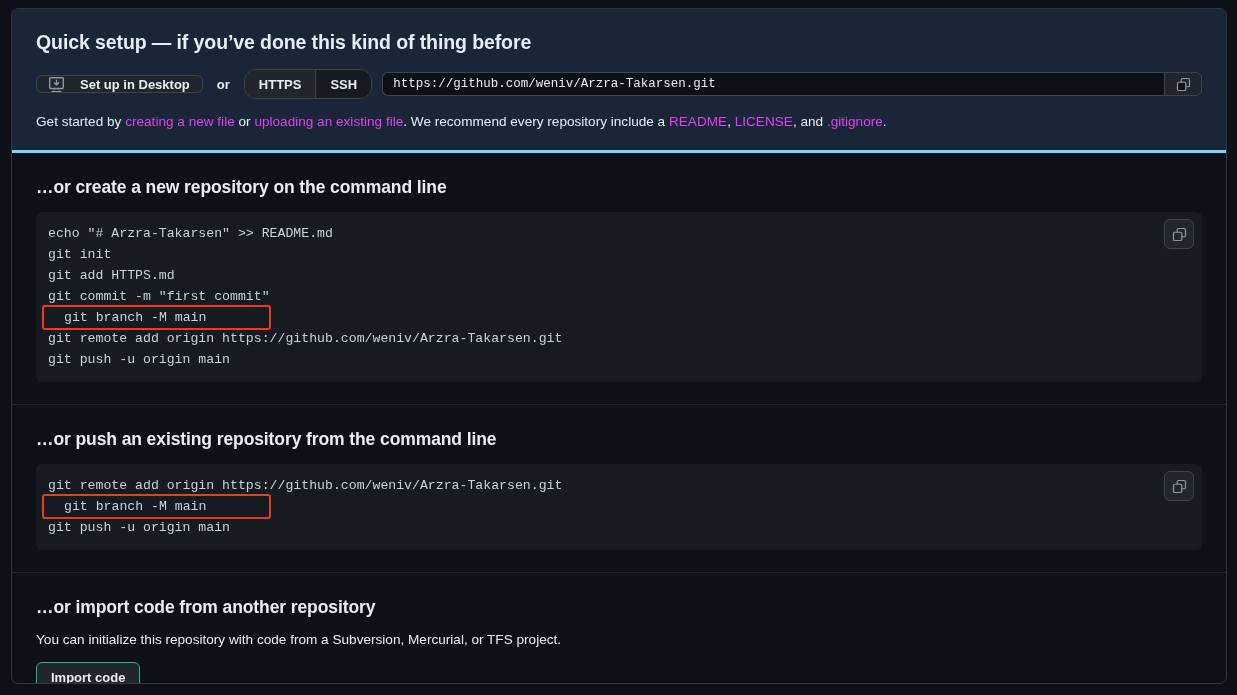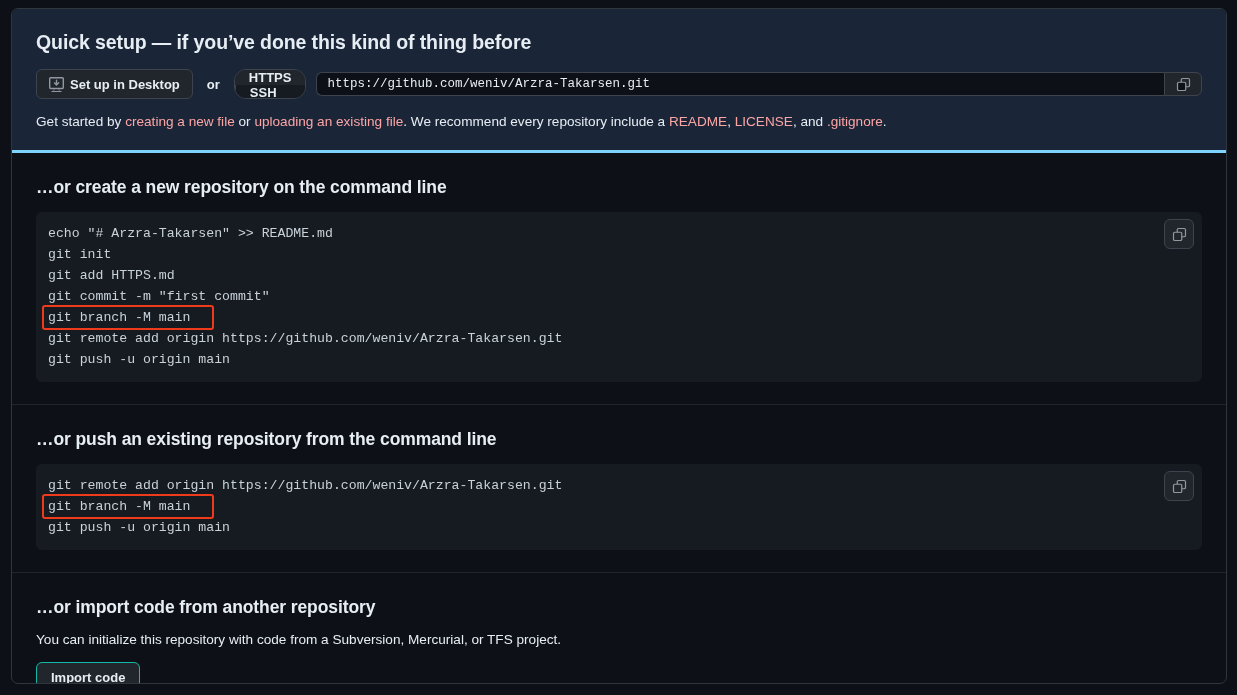--- a/index.html
+++ b/index.html
@@ -43,41 +43,40 @@
   }
   .btn {
     background: #21262d;
     border: 1px solid #3d444d;
     border-radius: 6px;
     color: #e6edf3;
     font-size: 13px;
     font-weight: 600;
     font-family: "Liberation Sans", sans-serif;
     padding: 6px 12px;
-    height: 30px;
-    display: inline-flex;
-    align-items: center;
-    gap: 6px;
+    height: 18px;
+    display: inline-flex;
+    align-items: center;
+    gap: 16px;
     cursor: pointer;
     white-space: nowrap;
   }
   .or-text {
     color: #e6edf3;
     font-size: 13px;
     font-weight: 600;
     margin: 0 14px;
   }
   .proto-group {
     display: inline-flex;
     border: 1px solid #3d444d;
     border-radius: 12px;
     overflow: hidden;
     height: 30px;
     margin-right: 10px;
-    flex-direction: column;
   }
   .proto-btn {
     background: #161b22;
     color: #e6edf3;
     font-size: 13px;
     font-weight: 600;
     padding: 0 14px;
     display: inline-flex;
     align-items: center;
     border: none;
@@ -114,21 +113,21 @@
     align-items: center;
     justify-content: center;
     cursor: pointer;
   }
 
   .getstarted {
     font-size: 13.6px;
     color: #e6edf3;
     line-height: 1.5;
   }
-  .lnk { color: #fca5a5; text-decoration: none; cursor: pointer; }
+  .lnk { color: #d946ef; text-decoration: none; cursor: pointer; }
 
   
   .section {
     padding: 24px 24px 22px 24px;
     border-bottom: 1px solid #21262d;
   }
   .section:last-child { border-bottom: none; }
   .section-title {
     font-size: 17.5px;
     font-weight: bold;
@@ -149,24 +148,24 @@
     line-height: 21px;
     color: #c9d1d9;
     white-space: pre;
     position: relative;
     display: block;
     padding-left: 2px;
   }
   .code-line.highlight {
     outline: 2.5px solid #f03a1c;
     outline-offset: 0px;
-    width: 168px;
+    width: 225px;
     border-radius: 1px;
     margin-left: -2px;
-    padding-left: 4px;
+    padding-left: 20px;
   }
   .code-copy {
     position: absolute;
     top: 7px;
     right: 8px;
     width: 30px;
     height: 30px;
     background: #21262d;
     border: 1px solid #3d444d;
     border-radius: 6px;

